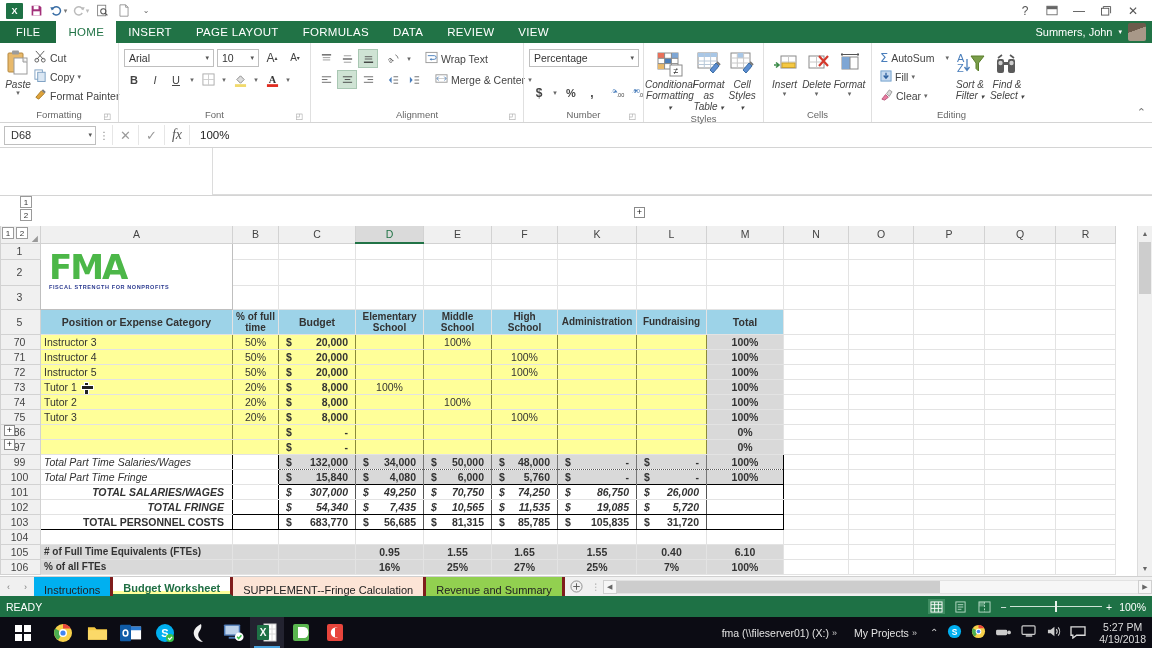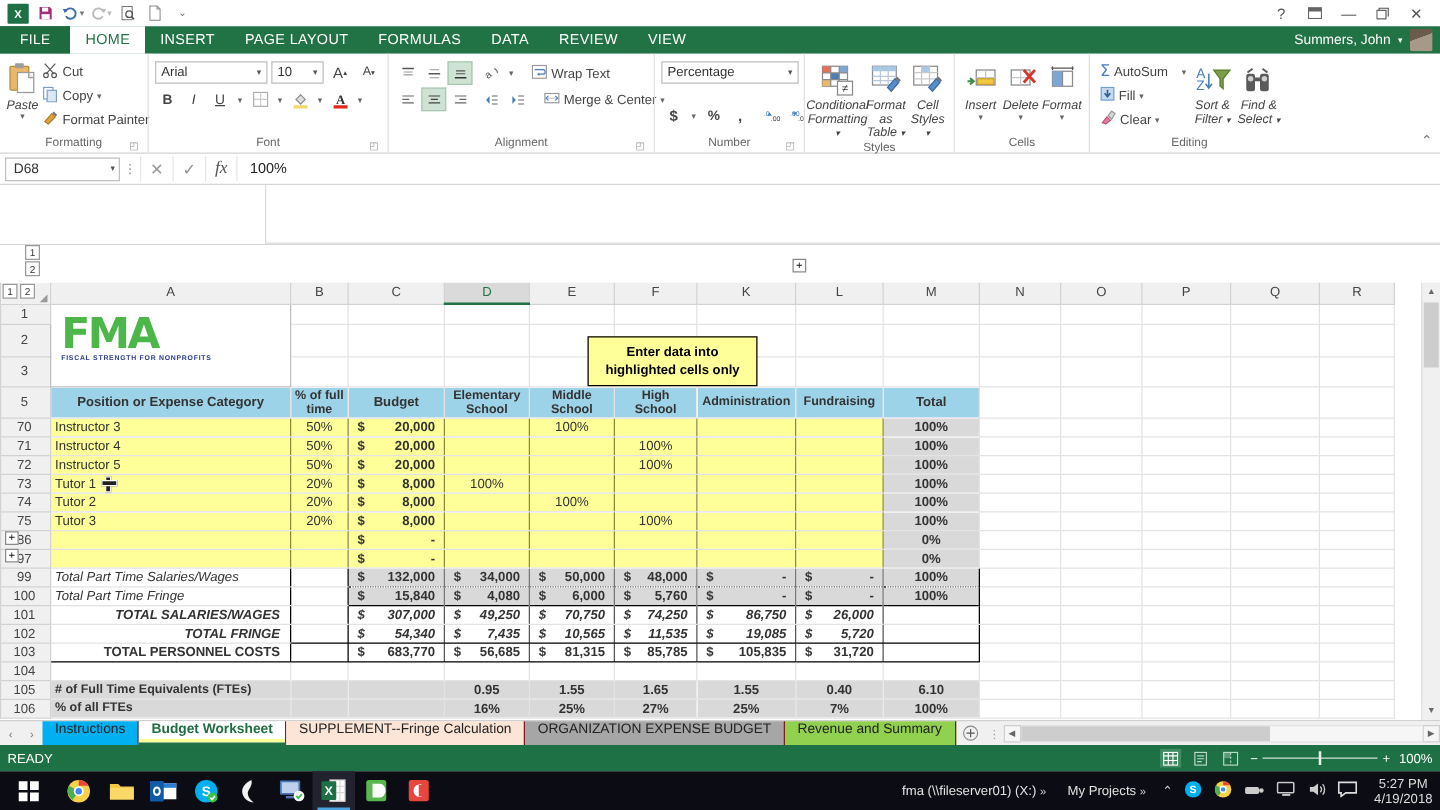--- a/index.html
+++ b/index.html
@@ -119,21 +119,21 @@
   .cursor-ico:after { left:0; top:3.5px; width:11px; height:3px; }
 
   
   .vsb { position:absolute; right:0; top:0; width:15px; bottom:0; background:#f0f0f0; border-left:1px solid #dcdcdc; }
   .vsb .arw { height:15px; display:flex; align-items:center; justify-content:center; font-size:7px; color:#666; background:#f0f0f0; }
   .vsb .thumb { position:absolute; top:16px; left:1px; right:1px; height:52px; background:#cdcdcd; }
 
   
   .tabsbar { height:20px; background:#f0f0f0; display:flex; align-items:stretch; border-top:1px solid #d0d0d0; }
   .navarr { width:17px; display:flex; align-items:center; justify-content:center; color:#7a7a7a; font-size:9px; }
-  .stab { display:flex; align-items:flex-start; padding:0 10px; font-size:11px; color:#222; border-right:1px solid #7f1d1d; }
+  .stab { display:flex; align-items:flex-end; padding:0 10px; font-size:11px; color:#222; border-right:3px solid #7f1d1d; }
   .stab.active { font-weight:bold; background:#fff; border-bottom:2px solid #217346; color:#1f6e43; }
   .addsheet { width:24px; display:flex; align-items:center; justify-content:center; color:#6e6e6e; font-size:13px; }
   .tabs-dots { width:14px; display:flex; align-items:center; justify-content:center; color:#999; font-size:9px; }
   .hsb { flex:1; display:flex; align-items:center; background:#f0f0f0; }
   .hsb-a { width:14px; height:14px; border:1px solid #cfcfcf; background:#f6f6f6; display:flex;
            align-items:center; justify-content:center; font-size:7px; color:#666; }
   .hsb-track { flex:1; height:14px; background:#f6f6f6; border-top:1px solid #e2e2e2; border-bottom:1px solid #e2e2e2; position:relative; }
   .hsb-thumb { position:absolute; left:0; top:0; bottom:0; width:62%; background:#cdcdcd; }
 
   
@@ -1285,26 +1285,20 @@
           <td class="cell gry bk ctr bold" style="">100%</td>
           <td class="cell wht"></td>
           <td class="cell wht"></td>
           <td class="cell wht"></td>
           <td class="cell wht"></td>
           <td class="cell wht"></td>
         </tr>
       </tbody>
   </table>
 
-  <div class="notebox" style="left:470px; top:43px; width:136px; height:40px;">
-    <div>
-      <div>Enter data into</div>
-      <div>highlighted cells only</div>
-    </div>
-  </div>
 
   <div class="plusbtn" style="left:4px; top:199px">+</div>
   <div class="plusbtn" style="left:4px; top:213px">+</div>
 
   <div class="vsb">
     <div class="arw">▲</div>
     <div class="thumb"></div>
     <div style="position:absolute;bottom:0;left:0;right:0" class="arw">▼</div>
   </div>
 </div>
@@ -1314,23 +1308,20 @@
   <div class="navarr">›</div>
   <div id="tabhost" style="display:flex">
       <div class="stab" style="background: rgb(0, 176, 240);">
         <span>Instructions</span>
       </div>
       <div class="stab active" style="background: rgb(255, 255, 255); box-shadow: rgb(255, 255, 153) 0px -3px 0px inset;">
         <span>Budget Worksheet</span>
       </div>
       <div class="stab" style="background: rgb(252, 228, 214);">
         <span>SUPPLEMENT--Fringe Calculation</span>
-      </div>
-      <div class="stab" style="background: rgb(166, 166, 166);">
-        <span>ORGANIZATION EXPENSE BUDGET</span>
       </div>
       <div class="stab" style="background: rgb(146, 208, 80);">
         <span>Revenue and Summary</span>
       </div>
     </div>
   <div class="addsheet">
     <svg width="13" height="13" viewBox="0 0 14 14">
         <circle cx="7" cy="7" r="6" fill="none" stroke="#8a8a8a"></circle>
         <path d="M7 3.5v7M3.5 7h7" stroke="#555"></path>
       </svg>

